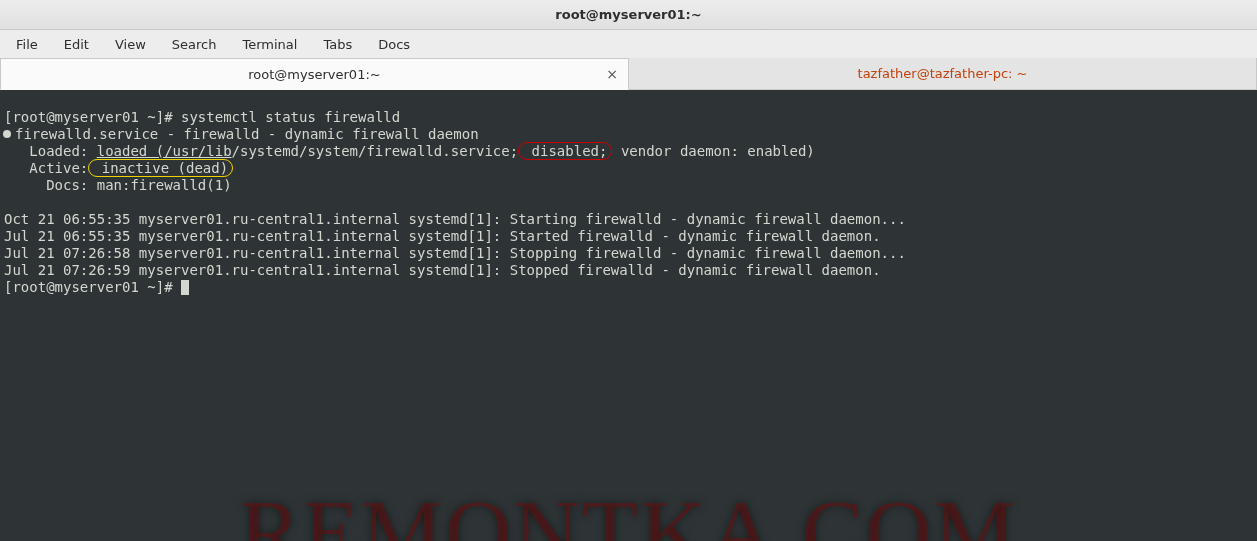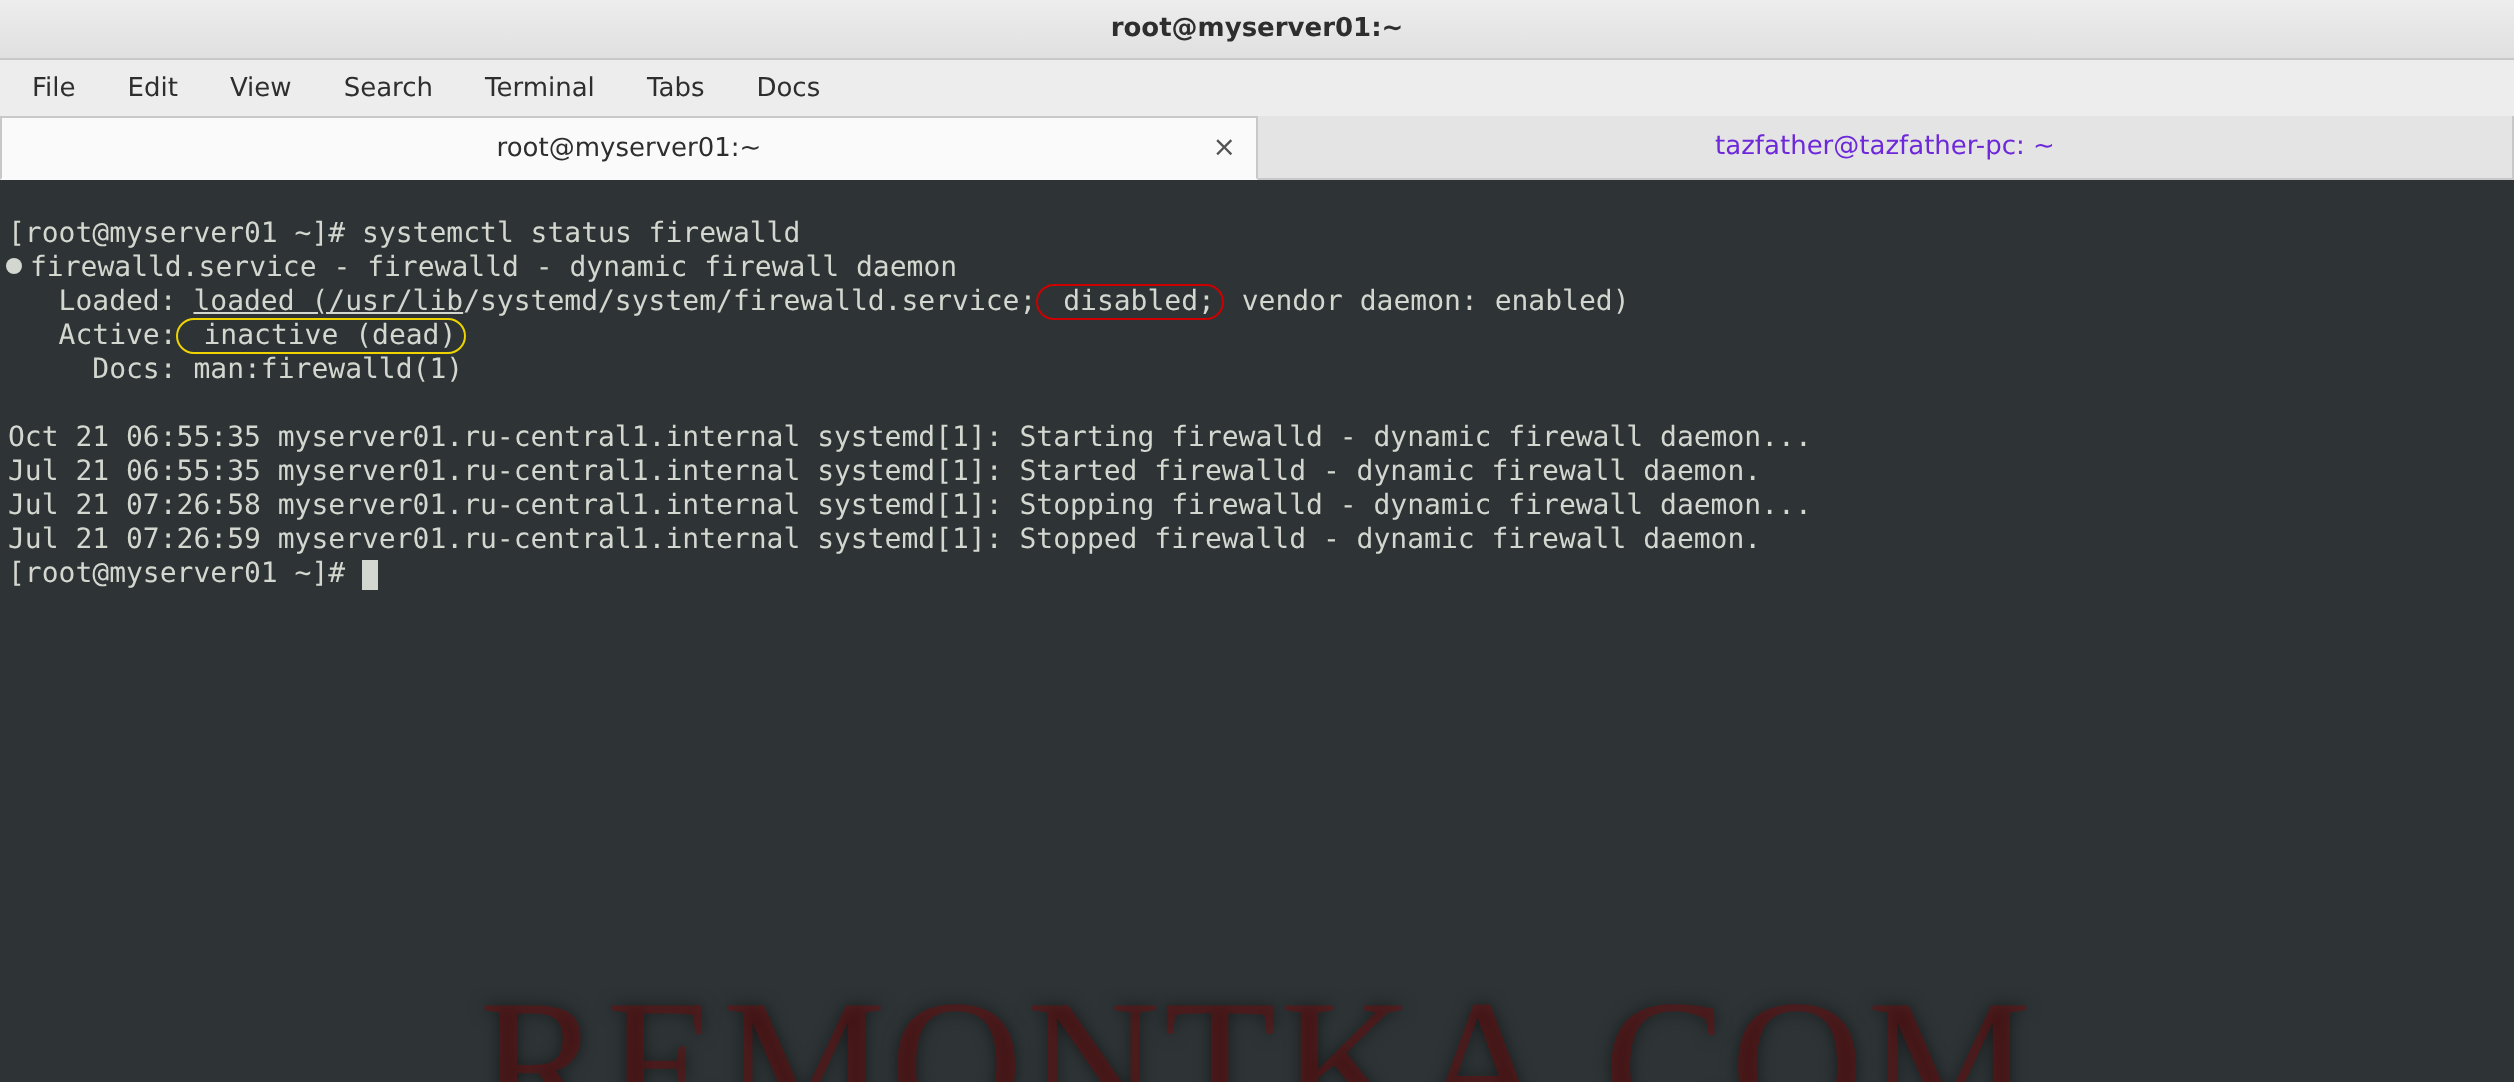--- a/index.html
+++ b/index.html
@@ -43,21 +43,21 @@
   align-items: stretch;
   border-bottom: 1px solid #c8c8c8;
   font-size: 13px;
 }
 .tab {
   flex: 1;
   display: flex;
   align-items: center;
   justify-content: center;
   position: relative;
-  color: #6d28d9;
+  color: #c2410c;
   background: #e4e4e4;
   border-right: 1px solid #c8c8c8;
   cursor: pointer;
 }
 .tab.active {
   background: #fafafa;
   color: #2e2e2e;
   border-top: 1px solid #c8c8c8;
   border-left: 1px solid #c8c8c8;
   border-bottom: 1px solid #fafafa;

